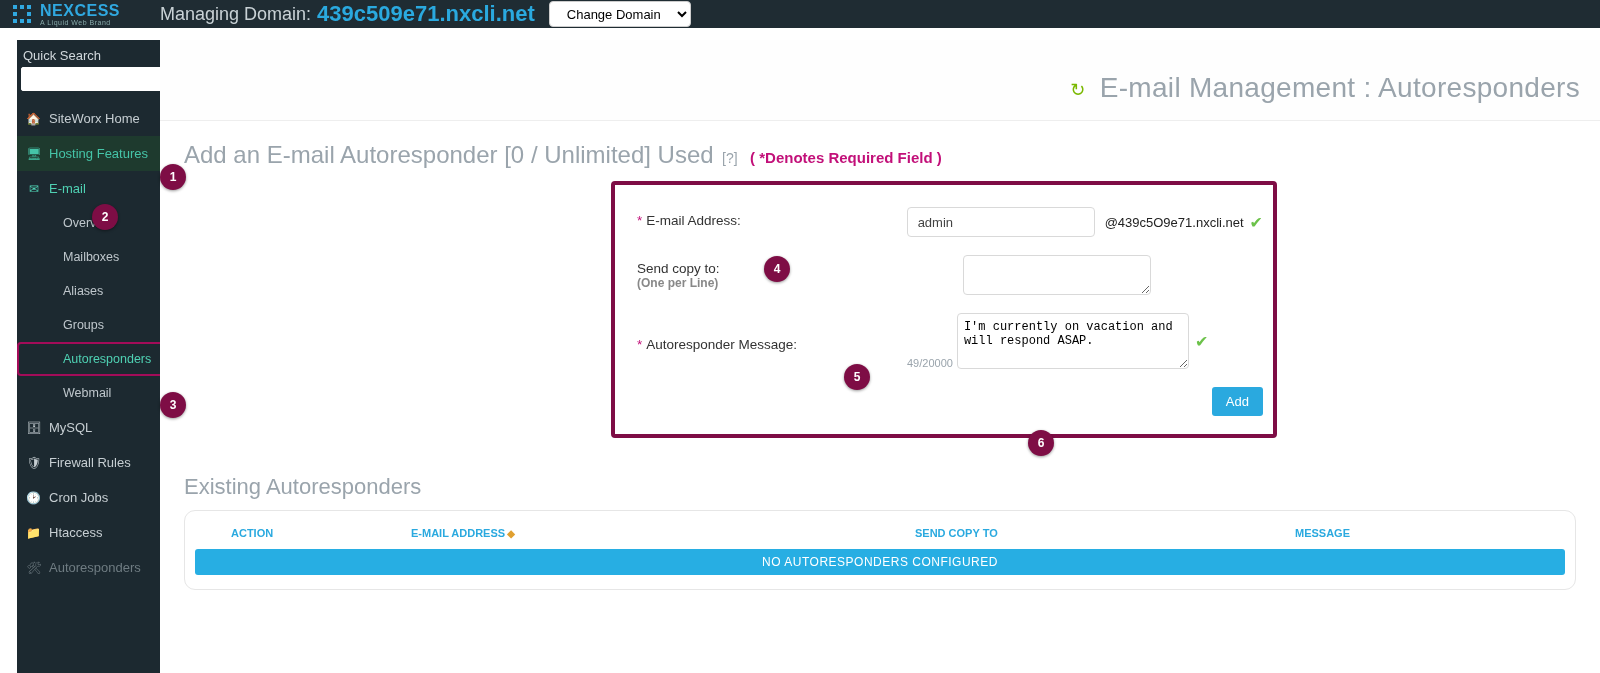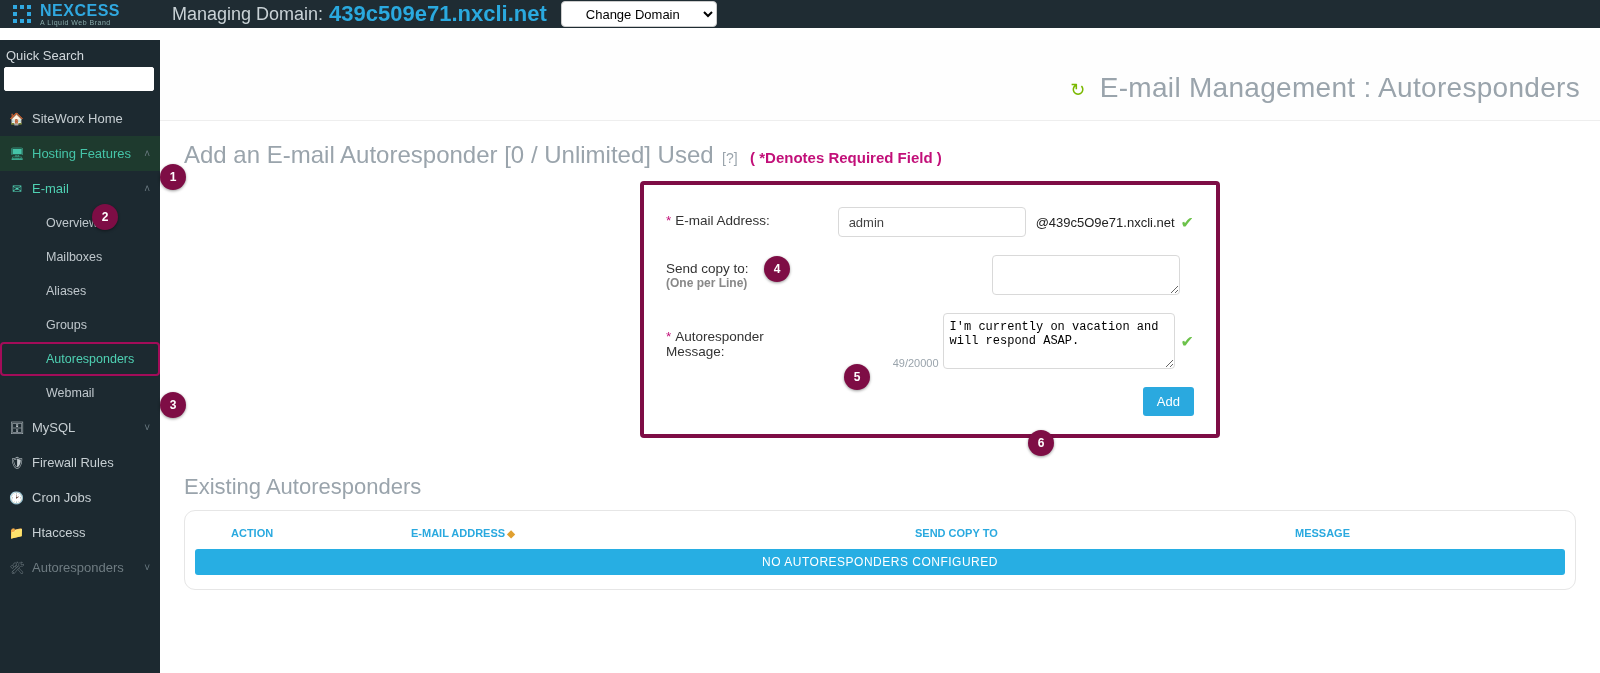--- a/index.html
+++ b/index.html
@@ -4,44 +4,44 @@
 <style>
   * { box-sizing: border-box; margin: 0; padding: 0; }
   html, body { width: 1600px; height: 673px; font-family: "Segoe UI", Arial, sans-serif; background: #ffffff; overflow: hidden; }
   
   .topbar { height: 28px; background: #1f2c33; display: flex; align-items: center; padding: 0 10px 0 0; color: #cfd8dc; position: relative; }
   .logo { display: flex; align-items: center; gap: 6px; padding: 0 10px; height: 100%; }
   .logo svg { width: 24px; height: 24px; }
   .logo-text { display: flex; flex-direction: column; line-height: 1; }
   .logo-brand { color: #30a8e0; font-weight: 700; font-size: 16px; letter-spacing: 0.5px; }
   .logo-sub { color: #8aa; font-size: 7px; letter-spacing: 0.5px; }
-  .manage-label { margin-left: 42px; font-size: 18px; color: #c9d2d6; }
+  .manage-label { margin-left: 30px; font-size: 18px; color: #c9d2d6; }
   .manage-domain { font-size: 22px; font-weight: 700; color: #2aa9df; margin-left: 6px; }
-  .domain-select { margin-left: 14px; height: 26px; background: #fff; border: 1px solid #ccc; border-radius: 4px; padding: 2px 20px; font-size: 13px; }
-  
-  .sidebar { position: absolute; top: 40px; left: 0; width: 160px; bottom: 0; background: #1c2930; color: #c6ced2; font-size: 13px; }
+  .domain-select { margin-left: 14px; height: 26px; background: #fff; border: 1px solid #ccc; border-radius: 4px; padding: 2px 13px; font-size: 13px; }
+  
+  .sidebar { position: absolute; top: 40px; left: 17px; width: 160px; bottom: 0; background: #1c2930; color: #c6ced2; font-size: 13px; }
   .sidebar .qs-label { padding: 8px 8px 4px 6px; color: #d0d7db; font-size: 13px; }
   .sidebar .qs-input { width: 150px; height: 24px; margin: 0 0 10px 4px; background: #fff; border: 1px solid #fff; border-radius: 2px; }
   .nav-item { display: flex; align-items: center; gap: 8px; padding: 10px 10px; cursor: pointer; position: relative; }
   .nav-item.parent .caret { margin-left: auto; font-size: 10px; color: #6b7a82; }
   .nav-item .ico { width: 14px; height: 14px; display: inline-flex; align-items: center; justify-content: center; font-size: 12px; }
   .sub-items .nav-item { padding-left: 46px; font-size: 12.5px; color: #bfc7cc; }
   .nav-item.hosting { background: #1e3a2e; color: #45c4a8; }
   .nav-item.email { color: #4fd1b3; }
   .nav-item.auto-selected { border: 2px solid #a30c59; border-radius: 4px; padding: 8px 8px 8px 44px; color: #4fd1b3; }
   
   .main { position: absolute; top: 40px; left: 160px; right: 0; bottom: 0; background: #ffffff; overflow: auto; }
   .header-strip { background: #fefefe; border-bottom: 1px solid #eee; padding: 32px 20px 16px 20px; text-align: right; }
   .page-title { font-size: 28px; font-weight: 300; color: #9aa4ac; letter-spacing: 0.3px; }
   .page-title .refresh { color: #7ab800; margin-right: 6px; font-size: 18px; vertical-align: 1px; }
   .content { padding: 20px 24px; }
   .form-title { font-size: 24px; color: #9aa4ac; font-weight: 300; display: inline; }
   .form-help { color: #9aa4ac; font-size: 14px; margin-left: 4px; }
   .req-note { color: #c21079; font-weight: 700; font-size: 15px; margin-left: 8px; }
-  .form-box { margin: 12px auto 0 auto; width: 580px; border: 4px solid #7e0d45; border-radius: 4px; padding: 22px 22px 18px 22px; position: relative; left: 50px; }
+  .form-box { margin: 12px auto 0 auto; width: 666px; border: 4px solid #7e0d45; border-radius: 4px; padding: 22px 10px 18px 22px; position: relative; left: 64px; }
   .form-row { display: flex; align-items: flex-start; margin-bottom: 18px; }
   .form-row label { width: 190px; font-size: 13.5px; color: #333; padding-top: 6px; }
   .form-row label .star { color: #c21079; margin-right: 4px; }
   .form-row .sublabel { font-size: 12px; color: #888; display: block; font-weight: bold; }
   .text-input { height: 30px; border: 1px solid #d9d9d9; border-radius: 4px; padding: 4px 10px; font-size: 13px; color: #444; }
   .email-input { width: 188px; }
   .email-suffix { font-size: 13px; color: #222; margin-left: 6px; align-self: center; }
   .check { color: #6cc24a; font-size: 16px; margin-left: 2px; align-self: center; }
   .copy-ta { width: 188px; height: 40px; border: 1px solid #d9d9d9; border-radius: 4px; resize: both; margin-left: 136px; }
   .msg-ta { width: 232px; height: 56px; border: 1px solid #d9d9d9; border-radius: 4px; font-family: "Courier New", monospace; font-size: 12px; padding: 6px; resize: both; }

